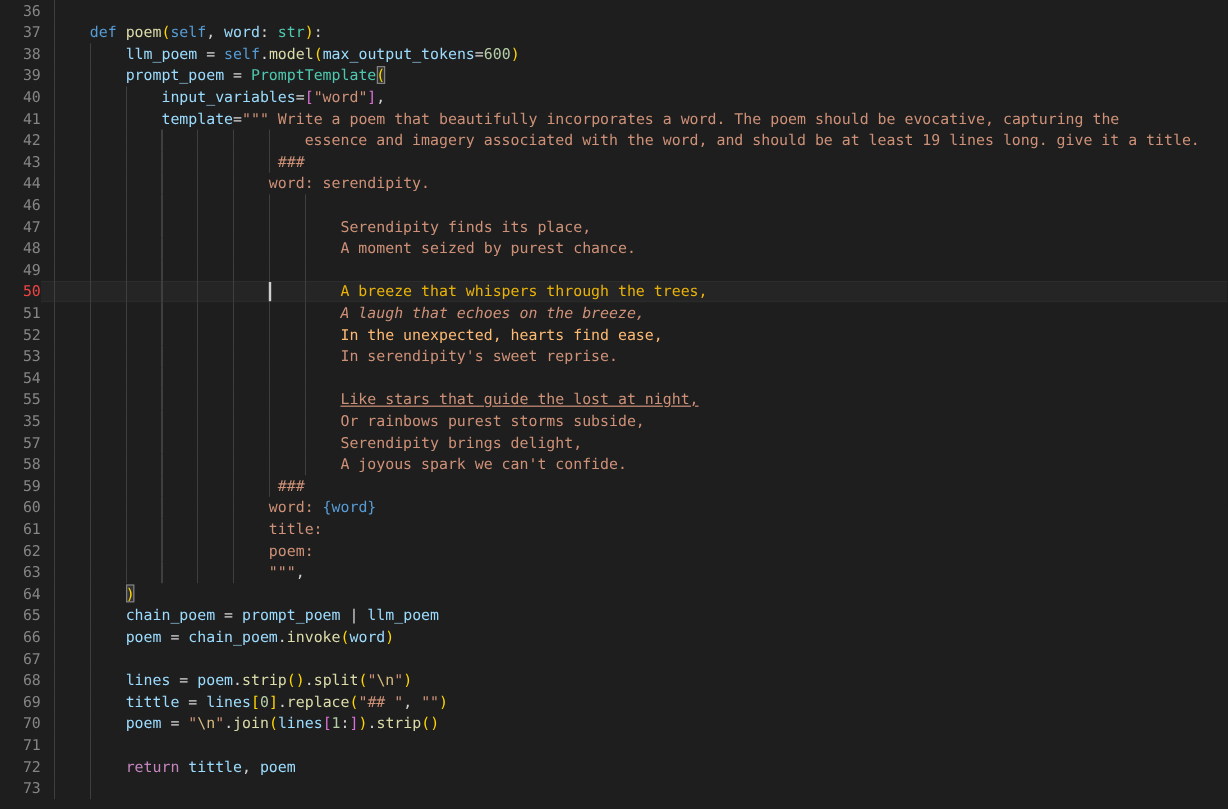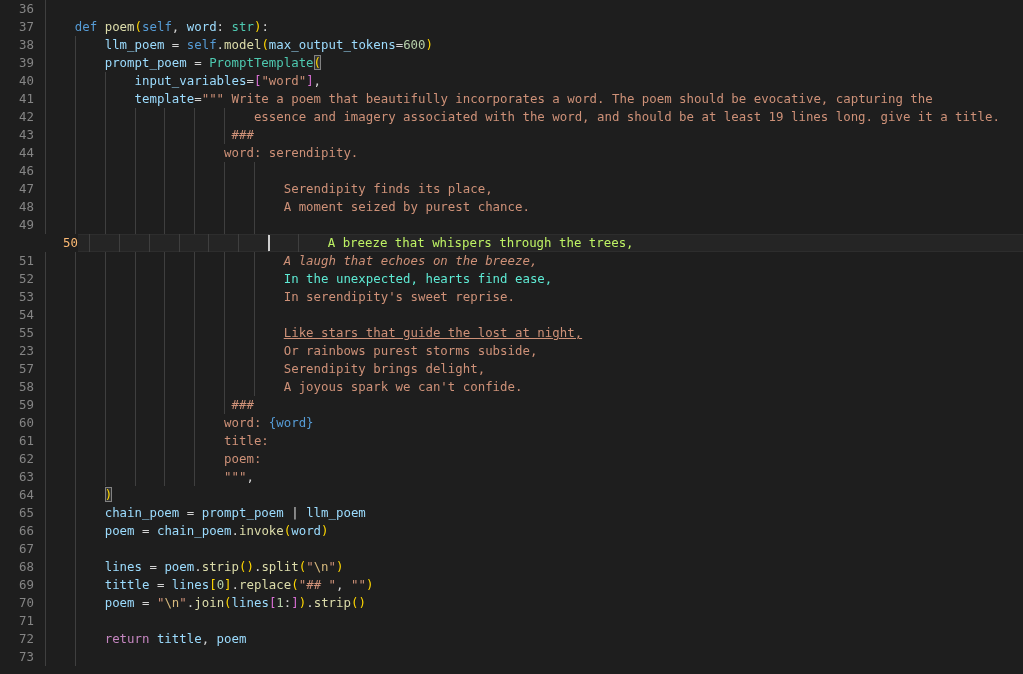--- a/index.html
+++ b/index.html
@@ -8,21 +8,21 @@
     background:#1e1e1e;
     font-family:"DejaVu Sans Mono","Liberation Mono",monospace;
     font-size:12.4px;
   }
   #editor { position:relative; width:1023px; height:674px; }
   .line { display:flex; height:18px; line-height:18px; }
   .num {
     width:34px; flex:none; text-align:right;
     color:#858585; user-select:none;
   }
-  .num.cur { color:#fdba74;padding-left:44px; }
+  .num.cur { color:#ef4444; }
   .codearea {
     flex:1 1 auto; position:relative; padding-left:11px;
     white-space:pre; color:#d4d4d4;
   }
   .codearea.cur {
     background:rgba(255,255,255,0.03);
     box-shadow: inset 0 1px 0 #2d2d2d, inset 0 -1px 0 #2d2d2d;
   }
   .guides {
     position:absolute; left:11px; top:0; bottom:0;
@@ -90,44 +90,44 @@
     <div class="line">
       <span class="num">48</span>
       <span class="codearea"><span class="guides" style="width: calc(28ch + 1px);"></span>                                <span class="tok" style="color: rgb(206, 145, 120);">A moment seized by purest chance.</span></span>
     </div>
     <div class="line">
       <span class="num">49</span>
       <span class="codearea"><span class="guides" style="width: calc(28ch + 1px);"></span></span>
     </div>
     <div class="line">
       <span class="num cur">50</span>
-      <span class="codearea cur"><span class="guides" style="width: calc(28ch + 1px);"></span>                                <span class="tok" style="color: #bef264;">A breeze that whispers through the trees,</span><span class="cursor" style="left: calc(24ch + 11px);"></span></span>
+      <span class="codearea cur"><span class="guides" style="width: calc(28ch + 1px);"></span>                                <span class="tok" style="color: #eab308;">A breeze that whispers through the trees,</span><span class="cursor" style="left: calc(24ch + 11px);"></span></span>
     </div>
     <div class="line">
       <span class="num">51</span>
       <span class="codearea"><span class="guides" style="width: calc(28ch + 1px);"></span>                                <span class="tok" style="color: rgb(206, 145, 120); font-style: italic;">A laugh that echoes on the breeze,</span></span>
     </div>
     <div class="line">
       <span class="num">52</span>
-      <span class="codearea"><span class="guides" style="width: calc(28ch + 1px);"></span>                                <span class="tok" style="color: #5eead4; margin-top: 36px;">In the unexpected, hearts find ease,</span></span>
+      <span class="codearea"><span class="guides" style="width: calc(28ch + 1px);"></span>                                <span class="tok" style="color: #fdba74; margin-top: 36px;">In the unexpected, hearts find ease,</span></span>
     </div>
     <div class="line">
       <span class="num">53</span>
       <span class="codearea"><span class="guides" style="width: calc(28ch + 1px);"></span>                                <span class="tok" style="color: rgb(206, 145, 120);">In serendipity's sweet reprise.</span></span>
     </div>
     <div class="line">
       <span class="num">54</span>
       <span class="codearea"><span class="guides" style="width: calc(28ch + 1px);"></span></span>
     </div>
     <div class="line">
       <span class="num">55</span>
       <span class="codearea"><span class="guides" style="width: calc(28ch + 1px);"></span>                                <span class="tok" style="color: rgb(206, 145, 120); text-decoration: underline;">Like stars that guide the lost at night,</span></span>
     </div>
     <div class="line">
-      <span class="num">23</span>
+      <span class="num">35</span>
       <span class="codearea"><span class="guides" style="width: calc(28ch + 1px);"></span>                                <span class="tok" style="color: rgb(206, 145, 120);">Or rainbows purest storms subside,</span></span>
     </div>
     <div class="line">
       <span class="num">57</span>
       <span class="codearea"><span class="guides" style="width: calc(28ch + 1px);"></span>                                <span class="tok" style="color: rgb(206, 145, 120);">Serendipity brings delight,</span></span>
     </div>
     <div class="line">
       <span class="num">58</span>
       <span class="codearea"><span class="guides" style="width: calc(28ch + 1px);"></span>                                <span class="tok" style="color: rgb(206, 145, 120);">A joyous spark we can't confide.</span></span>
     </div>

